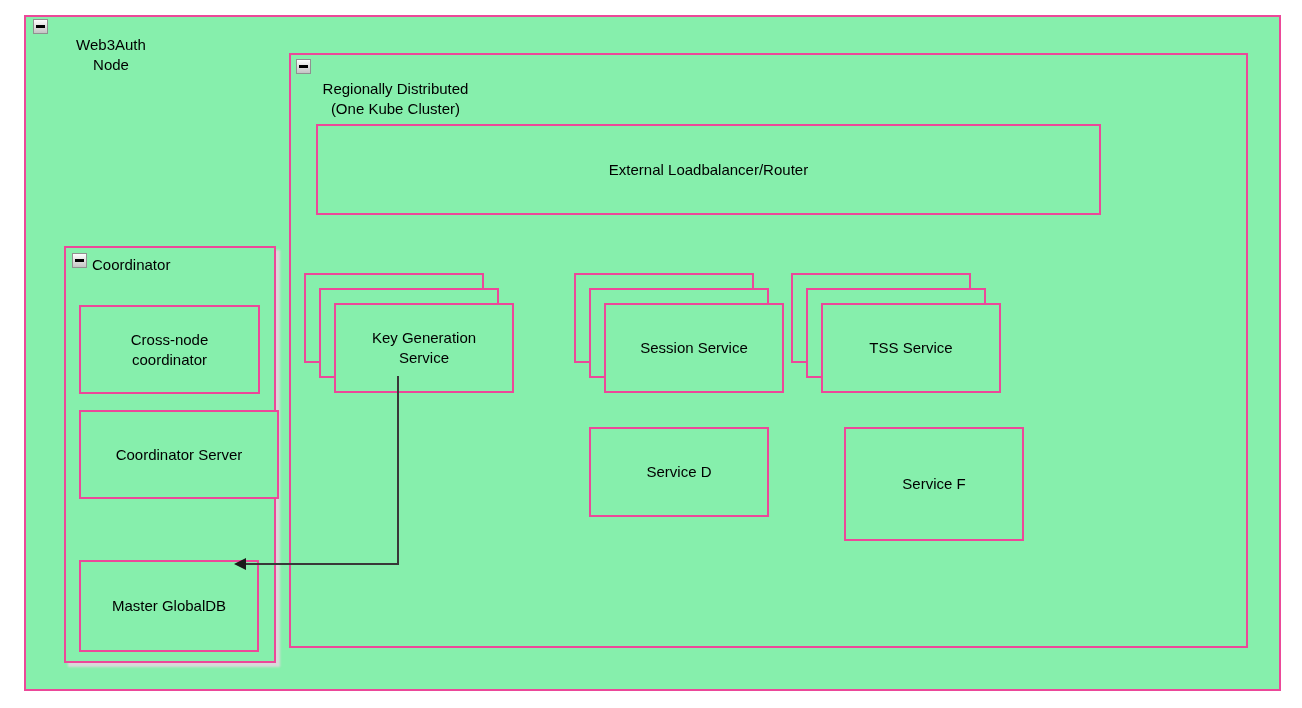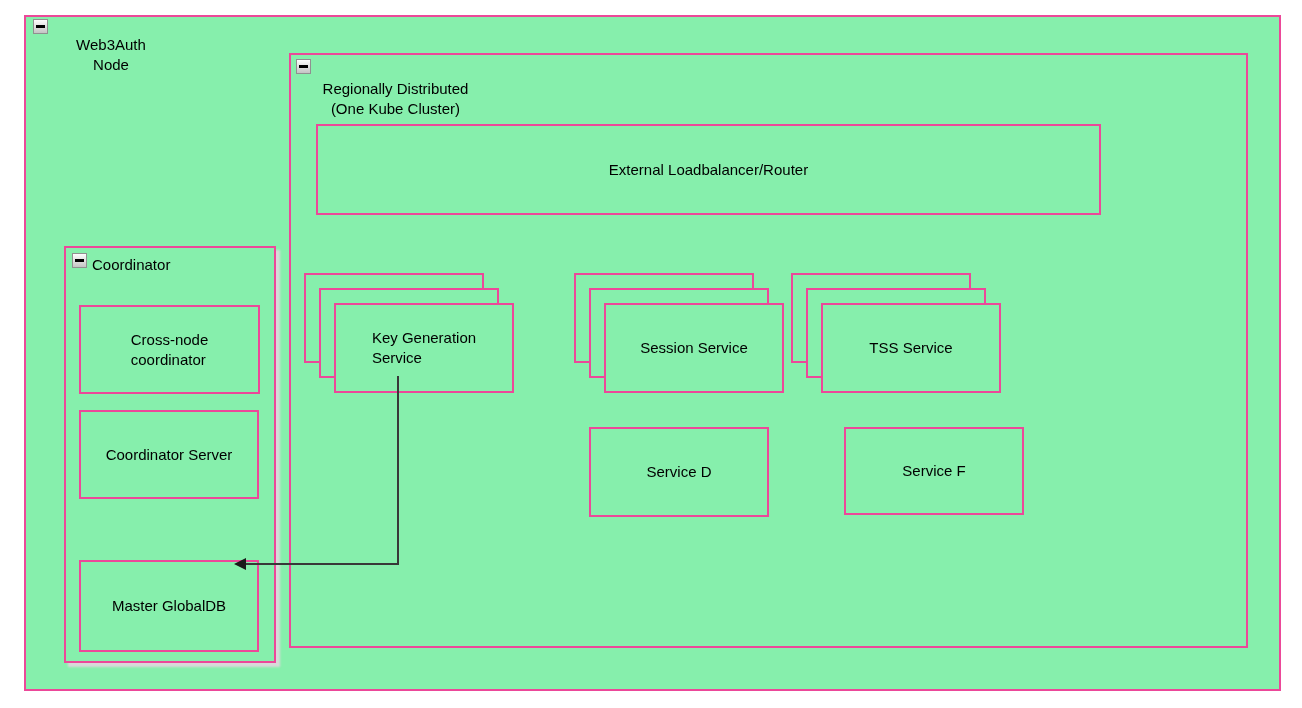--- a/index.html
+++ b/index.html
@@ -26,21 +26,21 @@
     line-height: 20px;
     white-space: pre-line;
   }
   .center { text-align: center; }
   .node {
     display: flex;
     align-items: center;
     justify-content: center;
     font-size: 15px;
     line-height: 20px;
-    text-align: left;
+    text-align: center;
     white-space: pre-line;
   }
   
   .collapse {
     position: absolute;
     width: 15px;
     height: 15px;
     border: 1px solid #909090;
     background: linear-gradient(#fdfdfd, #c4c4c4);
     display: flex;
@@ -64,24 +64,24 @@
   
   .g-coordinator {
     left: 38px; top: 229px; width: 212px; height: 417px;
     box-shadow: 4px 4px 2px #d9d9d9;
   }
   .g-coordinator .collapse { left: 6px; top: 5px; }
   .g-coordinator .group-label { left: 26px; top: 7px; }
   
   .n-lb        { left: 25px;  top: 69px;  width: 785px; height: 91px; }   
   .n-cross     { left: 13px;  top: 57px;  width: 181px; height: 89px; }   
-  .n-coserver  { left: 13px;  top: 162px; width: 180px; height: 89px; }
+  .n-coserver  { left: 13px;  top: 162px; width: 200px; height: 89px; }
   .n-masterdb  { left: 13px;  top: 312px; width: 180px; height: 92px; }
   .n-serviced  { left: 298px; top: 372px; width: 180px; height: 90px; }   
-  .n-servicef  { left: 553px; top: 372px; width: 180px; height: 88px; }
+  .n-servicef  { left: 553px; top: 372px; width: 180px; height: 114px; }
   
   .stack { position: absolute; width: 212px; height: 122px; }
   .st-keygen  { left: 13px;  top: 218px; }
   .st-session { left: 283px; top: 218px; padding-left: 24px; }
   .st-tss     { left: 500px; top: 218px; }
   .stack .node { width: 180px; height: 90px; }
   .stack .b0 { left: 0;    top: 0;    z-index: 1; }
   .stack .b1 { left: 15px; top: 15px; z-index: 2; }
   .stack .b2 { left: 30px; top: 30px; z-index: 3; }
   

